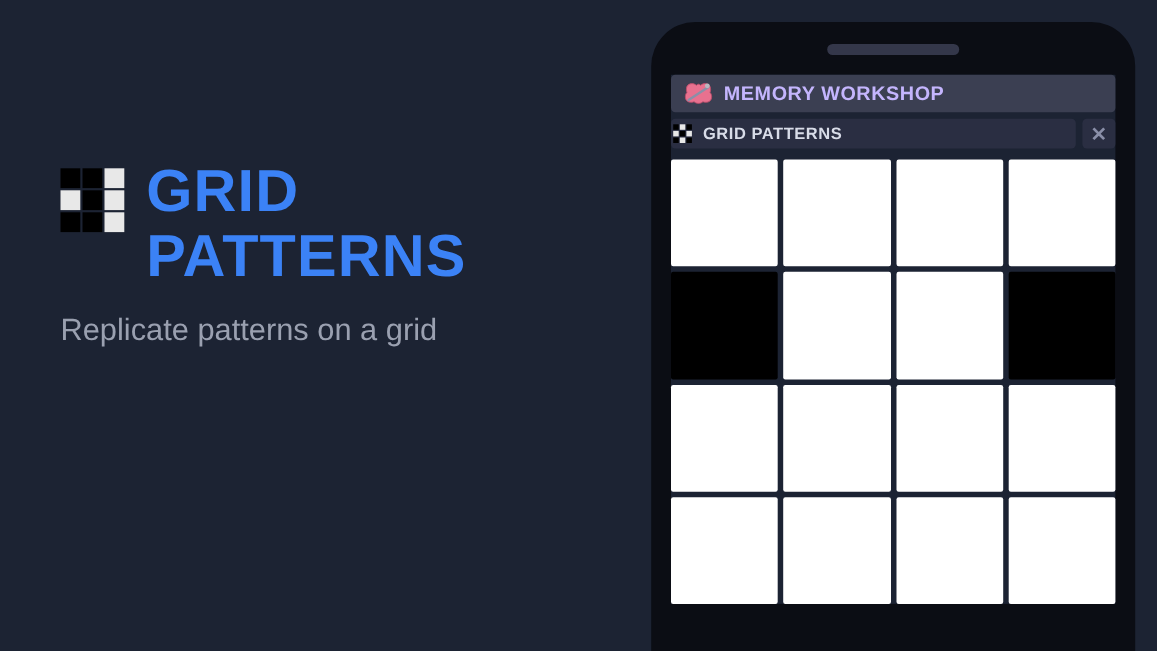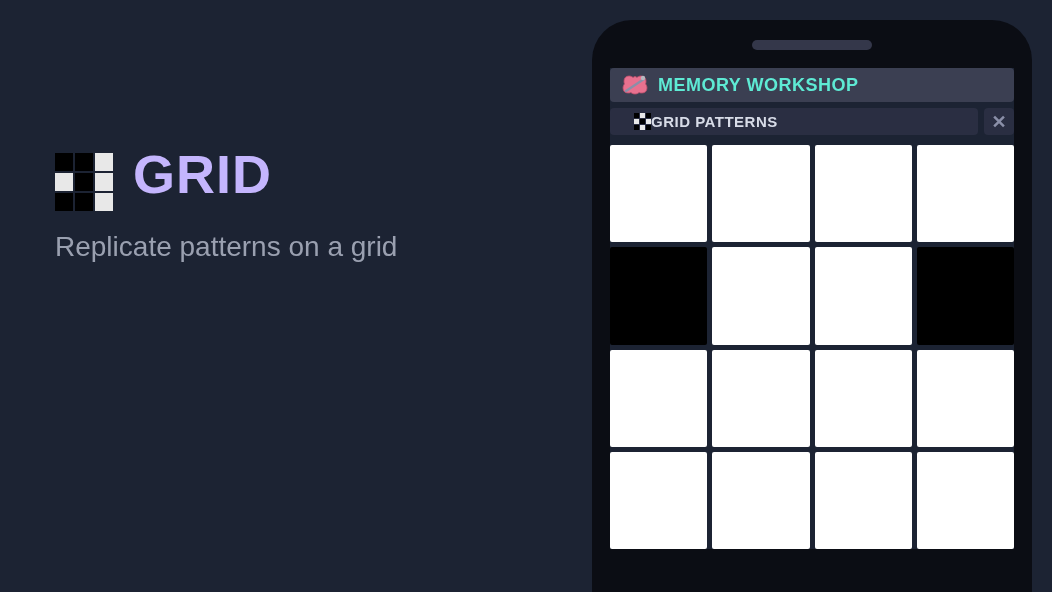--- a/index.html
+++ b/index.html
@@ -34,21 +34,21 @@
       gap: 2px;
       margin-top: 8px;
     }
     .title-icon-cell {
       background: #e8e8e8;
     }
     .title-icon-cell.black {
       background: #000;
     }
     .title-text {
-      color: #c4b5fd;
+      color: #3b82f6;
       font-size: 54px;
       font-weight: 800;
       line-height: 1.1;
       letter-spacing: 1px;
     }
     .subtitle {
       color: #9aa0b0;
       font-size: 28px;
       font-weight: 400;
       margin-top: 20px;
@@ -84,37 +84,37 @@
       display: flex;
       align-items: center;
       gap: 10px;
     }
     .brain-icon {
       width: 26px;
       height: 22px;
       flex-shrink: 0;
     }
     .header-title {
-      color: #5eead4;
+      color: #c4b5fd;
       font-size: 18px;
       font-weight: 800;
       letter-spacing: 0.5px;
     }
     .subheader-row {
       display: flex;
       gap: 6px;
       align-items: stretch;
     }
     .subheader-bar {
       background: #2a2e42;
       border-radius: 4px;
-      padding: 5px 24px;
+      padding: 5px 2px;
       display: flex;
       align-items: center;
-      gap: 0;
+      gap: 10px;
       flex: 1;
     }
     .mini-grid-icon {
       display: grid;
       grid-template-columns: repeat(3, 5px);
       grid-template-rows: repeat(3, 5px);
       gap: 1px;
     }
     .mini-cell {
       background: #e8e8e8;
@@ -169,20 +169,21 @@
         <div class="title-icon-cell"></div>
         <div class="title-icon-cell"></div>
         <div class="title-icon-cell black"></div>
         <div class="title-icon-cell"></div>
         <div class="title-icon-cell black"></div>
         <div class="title-icon-cell black"></div>
         <div class="title-icon-cell"></div>
       </div>
     <div class="title-text">
       <span>GRID</span><br>
+      <span>PATTERNS</span>
     </div>
   </div>
   <div class="subtitle">Replicate patterns on a grid</div>
 </div>
 
 <div class="device-frame">
   <div class="speaker"></div>
   <div class="app-screen">
     <div class="header-bar">
       <svg class="brain-icon" viewBox="0 0 26 22">

